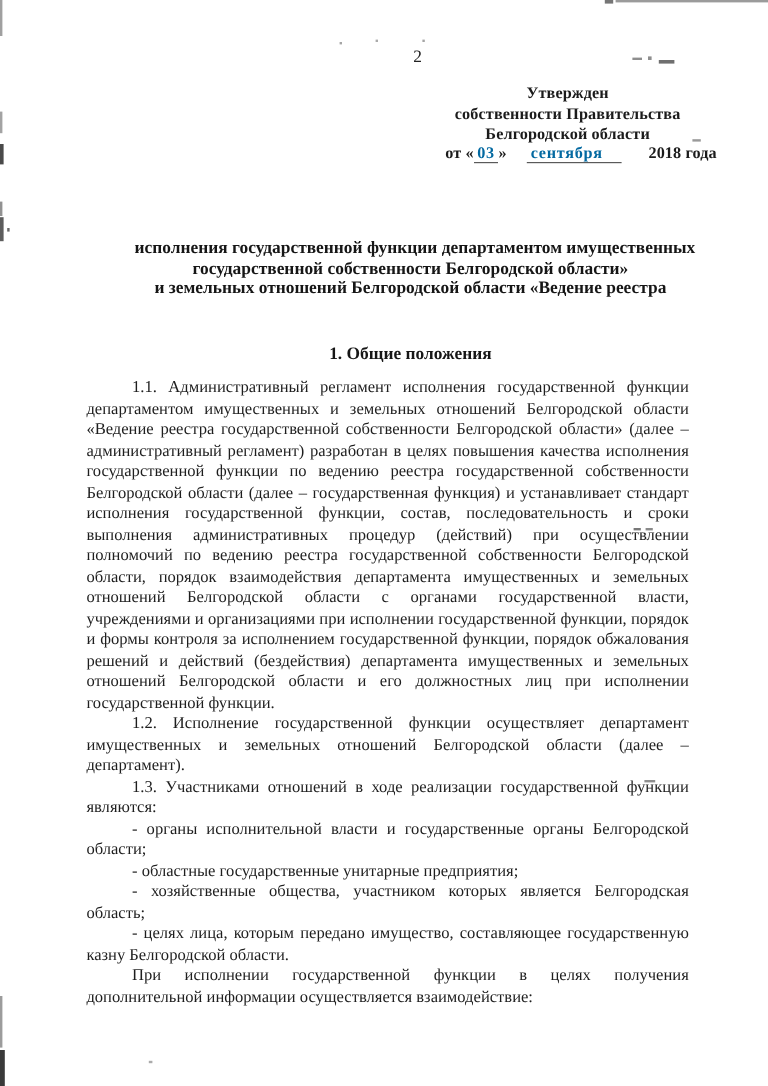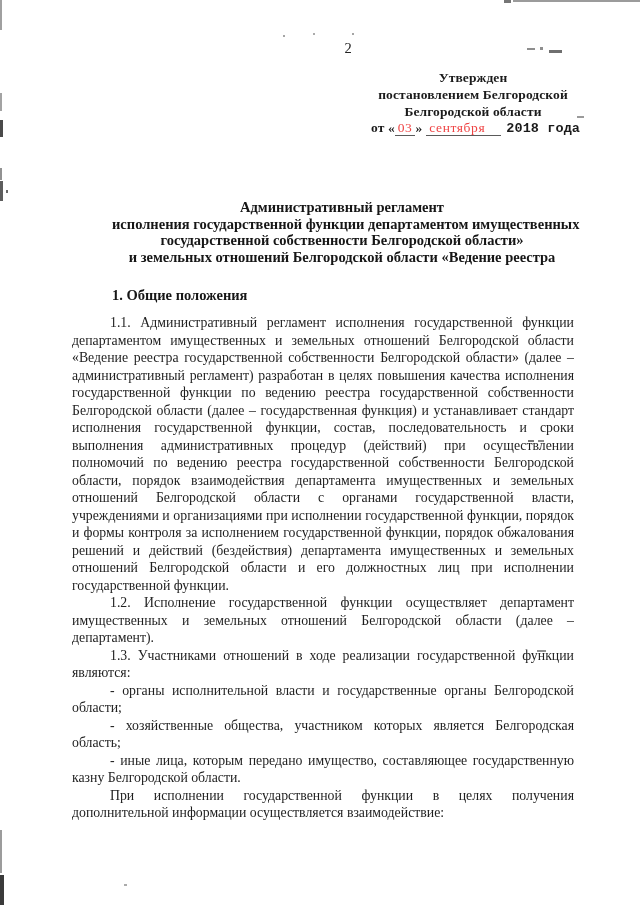--- a/index.html
+++ b/index.html
@@ -24,40 +24,40 @@
   
   .approval {
     position: absolute; top: 70px; left: 371px; width: 204px;
     text-align: center;
     font-weight: bold; font-size: 13.5px; line-height: 16.8px;
     color: #1b1b1b;
     letter-spacing: 0.1px;
   }
   .approval .line { white-space: nowrap; text-align: center; }
   .fill {
-    font-weight: normal;
-    color: #ef4444;
+    font-weight: bold;
+    color: #0369a1;
     border-bottom: 1px solid #5a5a5a;
     letter-spacing: 0.6px;
     padding: 0 3px;
   }
-  .fill-month { margin-left: 4px; padding-right: 16px; }
-  .gap-left { margin-left: 5px; font-family: Liberation Mono, monospace; }
+  .fill-month { margin-left: 17px; padding-right: 16px; }
+  .gap-left { margin-left: 22px; }
   .fill-number { margin-left: 7px; padding: 0 9px; }
   
   .doc-title {
     position: absolute; top: 199px; left: 112px; width: 460px;
     text-align: center;
     font-weight: bold; font-size: 14.5px; line-height: 16.6px;
     color: #161616;
   }
   .doc-title .line { white-space: nowrap; }
   .section-heading {
     position: absolute; top: 287px; left: 112px; width: 460px;
-    text-align: left;
+    text-align: center;
     font-weight: bold; font-size: 14.5px;
     color: #161616;
     white-space: nowrap;
   }
   
   .body-text {
     position: absolute; top: 314px; left: 72px; width: 502px;
     font-size: 13.8px; line-height: 17.5px;
     text-align: justify;
     color: #1e1e1e;
@@ -112,37 +112,37 @@
   <div class="artifact speck s8"></div>
   <div class="artifact speck s9"></div>
   <div class="artifact speck s10"></div>
   <div class="artifact speck s11"></div>
   <div class="artifact speck s12"></div>
 
   <div class="page-number">2</div>
 
   <div class="approval">
     <div class="line">Утвержден</div>
-    <div class="line">постановлением Белгородской</div>
+    <div class="line">собственности Правительства</div>
     <div class="line">Белгородской области</div>
     <div class="line"><span>от «</span><span class="fill">03</span><span>»</span><span class="fill fill-month">сентября</span><span class="gap-left">2018 года</span></div>
   </div>
 
   <div class="doc-title">
-    <div class="line">Административный регламент</div>
     <div class="line">исполнения государственной функции департаментом имущественных</div>
     <div class="line">государственной собственности Белгородской области»</div>
     <div class="line">и земельных отношений Белгородской области «Ведение реестра</div>
   </div>
 
   <div class="section-heading">1. Общие положения</div>
 
   <div class="body-text">
     <p>1.1. Административный регламент исполнения государственной функции департаментом имущественных и земельных отношений Белгородской области «Ведение реестра государственной собственности Белгородской области» (далее – административный регламент) разработан в целях повышения качества исполнения государственной функции по ведению реестра государственной собственности Белгородской области (далее – государственная функция) и устанавливает стандарт исполнения государственной функции, состав, последовательность и сроки выполнения административных процедур (действий) при осуществлении полномочий по ведению реестра государственной собственности Белгородской области, порядок взаимодействия департамента имущественных и земельных отношений Белгородской области с органами государственной власти, учреждениями и организациями при исполнении государственной функции, порядок и формы контроля за исполнением государственной функции, порядок обжалования решений и действий (бездействия) департамента имущественных и земельных отношений Белгородской области и его должностных лиц при исполнении государственной функции.</p>
     <p>1.2. Исполнение государственной функции осуществляет департамент имущественных и земельных отношений Белгородской области (далее – департамент).</p>
     <p>1.3. Участниками отношений в ходе реализации государственной функции являются:</p>
     <p>- органы исполнительной власти и государственные органы Белгородской области;</p>
+    <p>- областные государственные унитарные предприятия;</p>
     <p>- хозяйственные общества, участником которых является Белгородская область;</p>
-    <p>- иные лица, которым передано имущество, составляющее государственную казну Белгородской области.</p>
+    <p>- целях лица, которым передано имущество, составляющее государственную казну Белгородской области.</p>
     <p>При исполнении государственной функции в целях получения дополнительной информации осуществляется взаимодействие:</p>
   </div>
 
 </div>
 
 </body></html>

